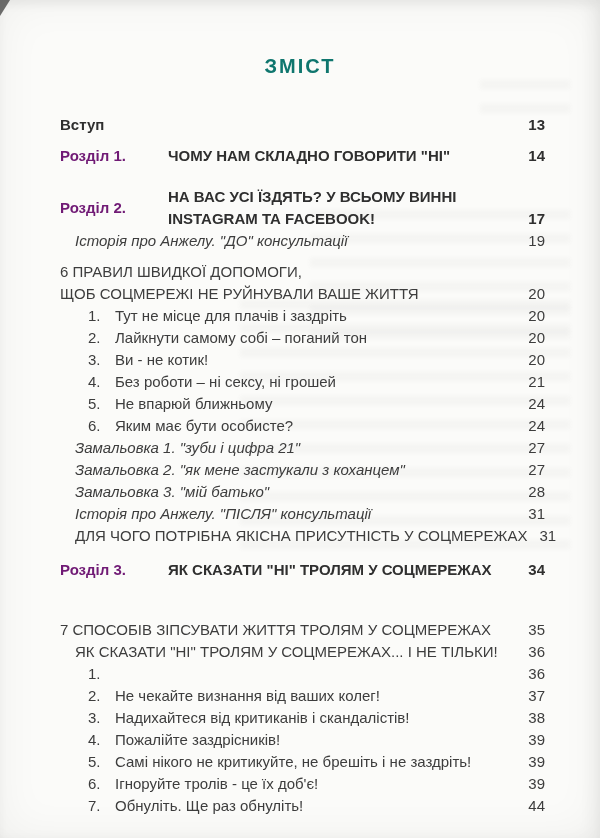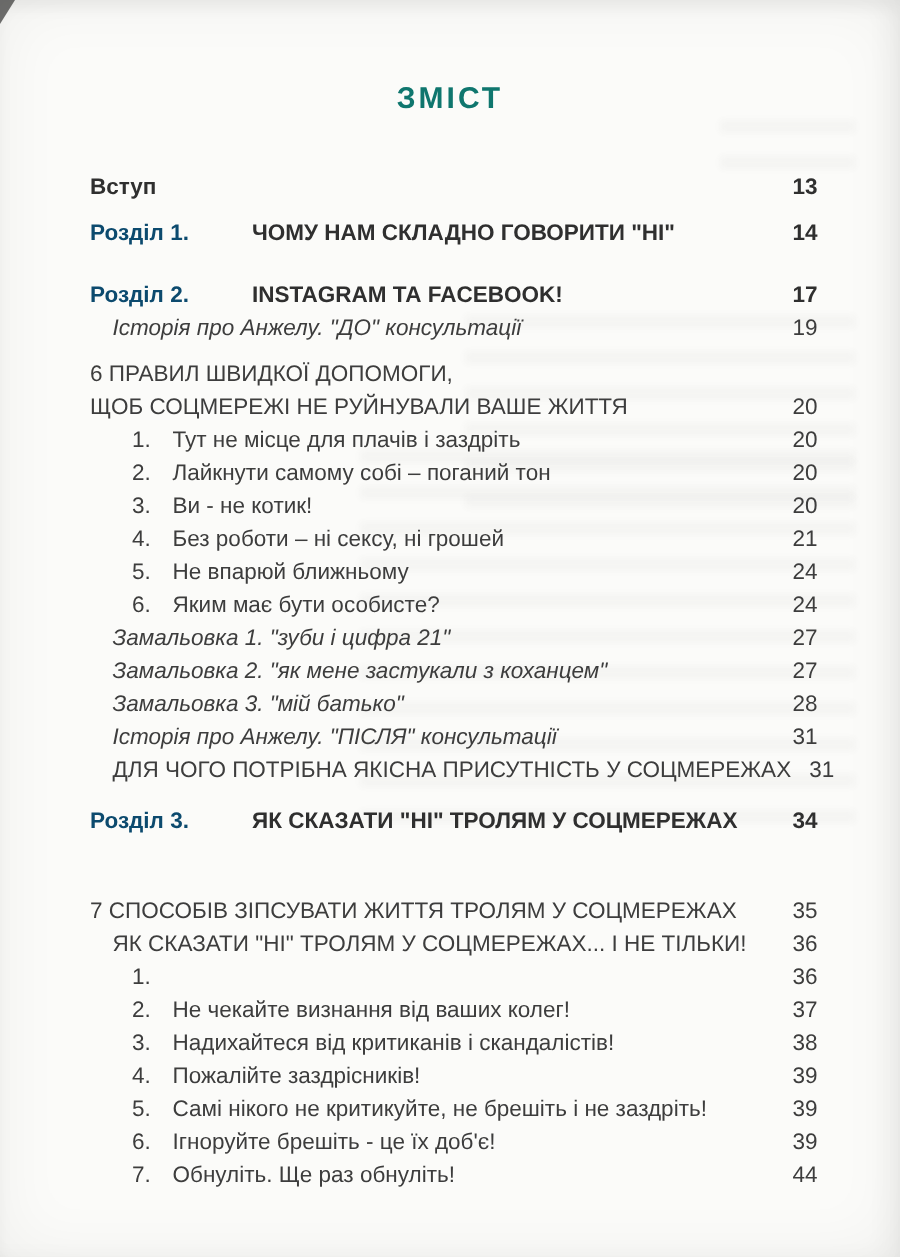--- a/index.html
+++ b/index.html
@@ -33,21 +33,21 @@
   }
   .toc{position:relative;}
   .row{
     display:flex;align-items:center;
     padding:0 55px 0 60px;
     font-size:15px;line-height:22px;
   }
   .row .num{margin-left:auto;align-self:flex-end;padding-left:12px;white-space:nowrap;}
   .b{font-weight:bold;color:#2f2f2f;}
   .it{font-style:italic;}
-  .label{flex:none;width:108px;font-weight:bold;color:#0c4a6e;}
+  .label{flex:none;width:108px;font-weight:bold;color:#701a75;}
   .n{flex:none;width:27px;}
   .i15{padding-left:75px;}
   .i28{padding-left:88px;}
   .lines div{white-space:nowrap;}
   .mt-s{margin-top:9px;}
   .mt-m{margin-top:19px;}
   .mt-ch{margin-top:12px;}
   .mt-l{margin-top:38px;}
   .text{white-space:nowrap;}
 </style>
@@ -73,20 +73,21 @@
       <span class="label">Розділ 1.</span>
       <span class="lines b">
         <div>ЧОМУ НАМ СКЛАДНО ГОВОРИТИ "НІ"</div>
       </span>
       <span class="num b">14</span>
     </div>
 
     <div class="row mt-m">
       <span class="label">Розділ 2.</span>
       <span class="lines b">
+        <div>НА ВАС УСІ ЇЗДЯТЬ? У ВСЬОМУ ВИННІ</div>
         <div>INSTAGRAM ТА FACEBOOK!</div>
       </span>
       <span class="num b">17</span>
     </div>
 
     <div class="row i15">
       <span class="text it">Історія про Анжелу. "ДО" консультації</span>
       <span class="num">19</span>
     </div>
 
@@ -186,21 +187,21 @@
       <span class="text">Пожалійте заздрісників!</span>
       <span class="num">39</span>
     </div>
     <div class="row i28">
       <span class="n">5.</span>
       <span class="text">Самі нікого не критикуйте, не брешіть і не заздріть!</span>
       <span class="num">39</span>
     </div>
     <div class="row i28">
       <span class="n">6.</span>
-      <span class="text">Ігноруйте брешіть - це їх доб'є!</span>
+      <span class="text">Ігноруйте тролів - це їх доб'є!</span>
       <span class="num">39</span>
     </div>
     <div class="row i28">
       <span class="n">7.</span>
       <span class="text">Обнуліть. Ще раз обнуліть!</span>
       <span class="num">44</span>
     </div>
 
   </div>
 </div>

